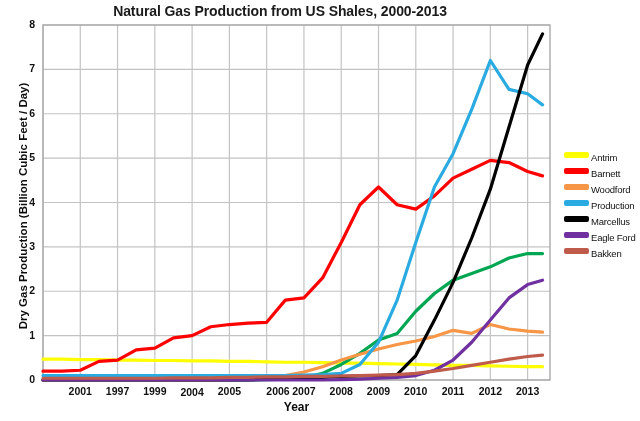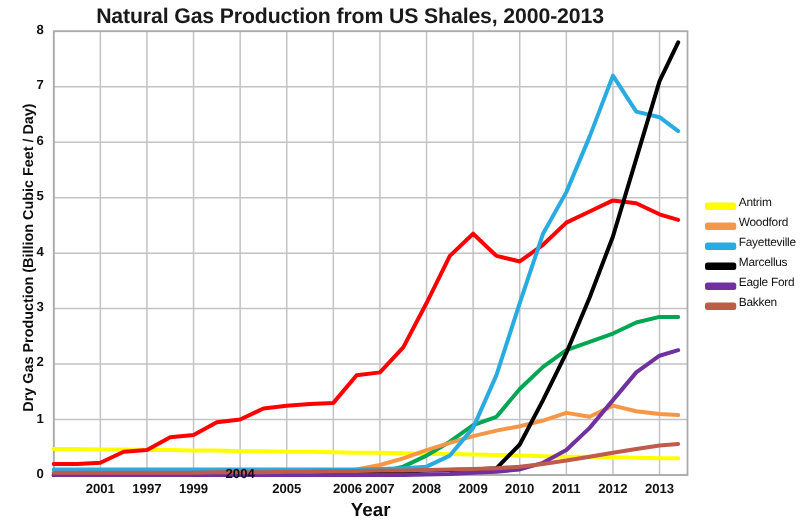--- a/index.html
+++ b/index.html
@@ -20,21 +20,21 @@
     width: 640px;
     height: 421px;
     background: #ffffff;
   }
   #chart-title {
     position: absolute;
     top: 3px;
     left: 0;
     width: 560px;
     text-align: center;
-    font-size: 17px;
+    font-size: 14px;
     font-weight: bold;
     letter-spacing: -0.1px;
     color: #1a1a1a;
   }
   #plot-svg {
     position: absolute;
     top: 0;
     left: 0;
   }
   #ylabel {
@@ -48,21 +48,21 @@
     font-size: 11.5px;
     font-weight: bold;
     color: #0d0d0d;
   }
   #xlabel {
     position: absolute;
     left: 43px;
     top: 400px;
     width: 507px;
     text-align: center;
-    font-size: 15px;
+    font-size: 12px;
     font-weight: bold;
     color: #0d0d0d;
   }
   .tick-label {
     position: absolute;
     font-size: 10.5px;
     font-weight: bold;
     color: #111111;
     white-space: nowrap;
   }
@@ -74,21 +74,21 @@
     text-align: center;
     width: 46px;
   }
   #legend {
     position: absolute;
     left: 564px;
     top: 152px;
   }
   .legend-row {
     display: flex;
-    align-items: flex-end;
+    align-items: flex-start;
     height: 16px;
   }
   .legend-swatch {
     width: 25px;
     height: 6px;
     border-radius: 2px;
     flex: 0 0 auto;
   }
   .legend-label {
     font-size: 9.5px;
@@ -153,47 +153,51 @@
       <div class="tick-label ytick" style="left: 11px; top: 151.125px;">5</div>
       <div class="tick-label ytick" style="left: 11px; top: 106.75px;">6</div>
       <div class="tick-label ytick" style="left: 11px; top: 62.375px;">7</div>
       <div class="tick-label ytick" style="left: 11px; top: 18px;">8</div>
     </div>
   <div id="xtick-group">
       <div class="tick-label xtick" style="left: 20px; top: 385px; margin-top: 46px;">2000</div>
       <div class="tick-label xtick" style="left: 57.2794px; top: 385px;">2001</div>
       <div class="tick-label xtick" style="left: 94.5588px; top: 385px;">1997</div>
       <div class="tick-label xtick" style="left: 131.838px; top: 385px;">1999</div>
-      <div class="tick-label xtick" style="left: 169.118px; top: 373px;">2004</div>
+      <div class="tick-label xtick" style="left: 169.118px; top: 386px;">2004</div>
       <div class="tick-label xtick" style="left: 206.397px; top: 385px;">2005</div>
       <div class="tick-label xtick" style="left: 243.676px; top: 385px; text-align: right;">2006</div>
       <div class="tick-label xtick" style="left: 280.956px; top: 385px;">2007</div>
       <div class="tick-label xtick" style="left: 318.235px; top: 385px;">2008</div>
       <div class="tick-label xtick" style="left: 355.515px; top: 385px;">2009</div>
       <div class="tick-label xtick" style="left: 392.794px; top: 385px;">2010</div>
       <div class="tick-label xtick" style="left: 430.074px; top: 385px; text-align: center;">2011</div>
       <div class="tick-label xtick" style="left: 467.353px; top: 385px;">2012</div>
       <div class="tick-label xtick" style="left: 504.632px; top: 385px;">2013</div>
     </div>
 
   <div id="ylabel">Dry Gas Production (Billion Cubic Feet / Day)</div>
   <div id="xlabel">Year</div>
 
   <div id="legend">
       <div class="legend-row">
         <span class="legend-swatch" style="background: rgb(255, 255, 0);"></span>
         <span class="legend-label">Antrim</span>
       </div>
       <div class="legend-row">
+        <span class="legend-swatch" style="background: rgb(255, 0, 0);"></span>
+        <span class="legend-label">Barnett</span>
+      </div>
+      <div class="legend-row">
         <span class="legend-swatch" style="background: rgb(247, 150, 70);"></span>
         <span class="legend-label">Woodford</span>
       </div>
       <div class="legend-row">
         <span class="legend-swatch" style="background: rgb(41, 171, 226);"></span>
-        <span class="legend-label">Fayetteville</span>
+        <span class="legend-label">Production</span>
       </div>
       <div class="legend-row">
         <span class="legend-swatch" style="background: rgb(0, 0, 0);"></span>
         <span class="legend-label">Marcellus</span>
       </div>
       <div class="legend-row">
         <span class="legend-swatch" style="background: rgb(112, 48, 160);"></span>
         <span class="legend-label">Eagle Ford</span>
       </div>
       <div class="legend-row">

